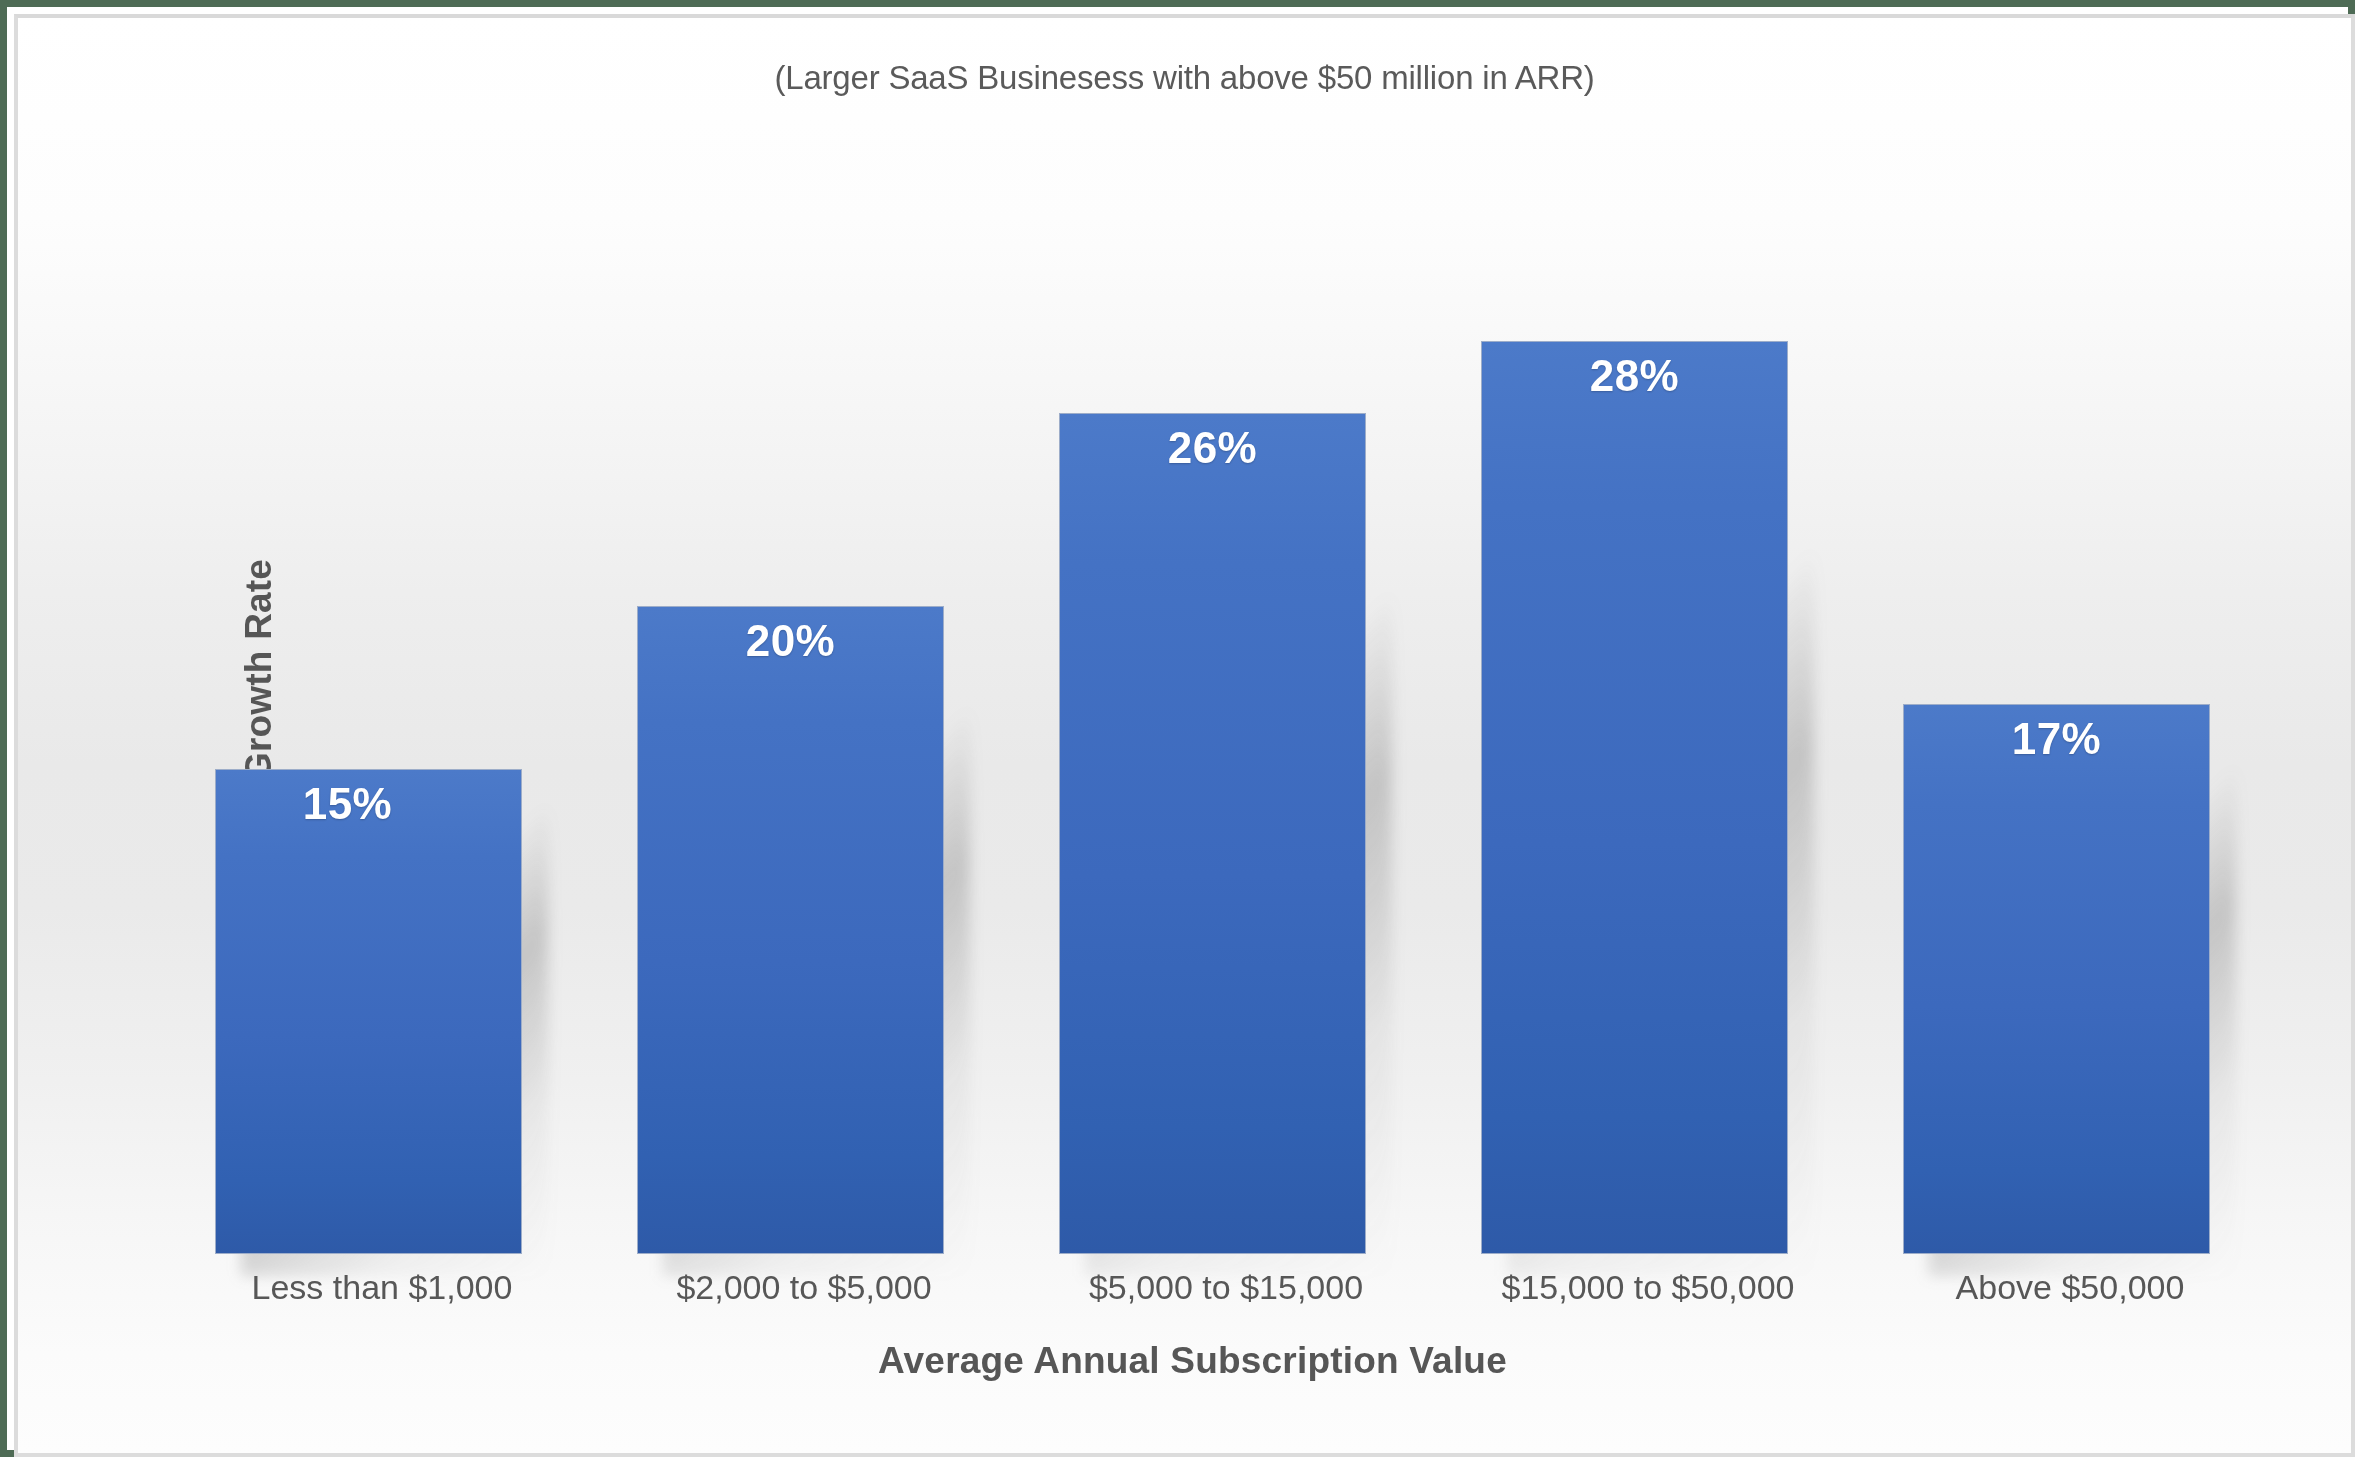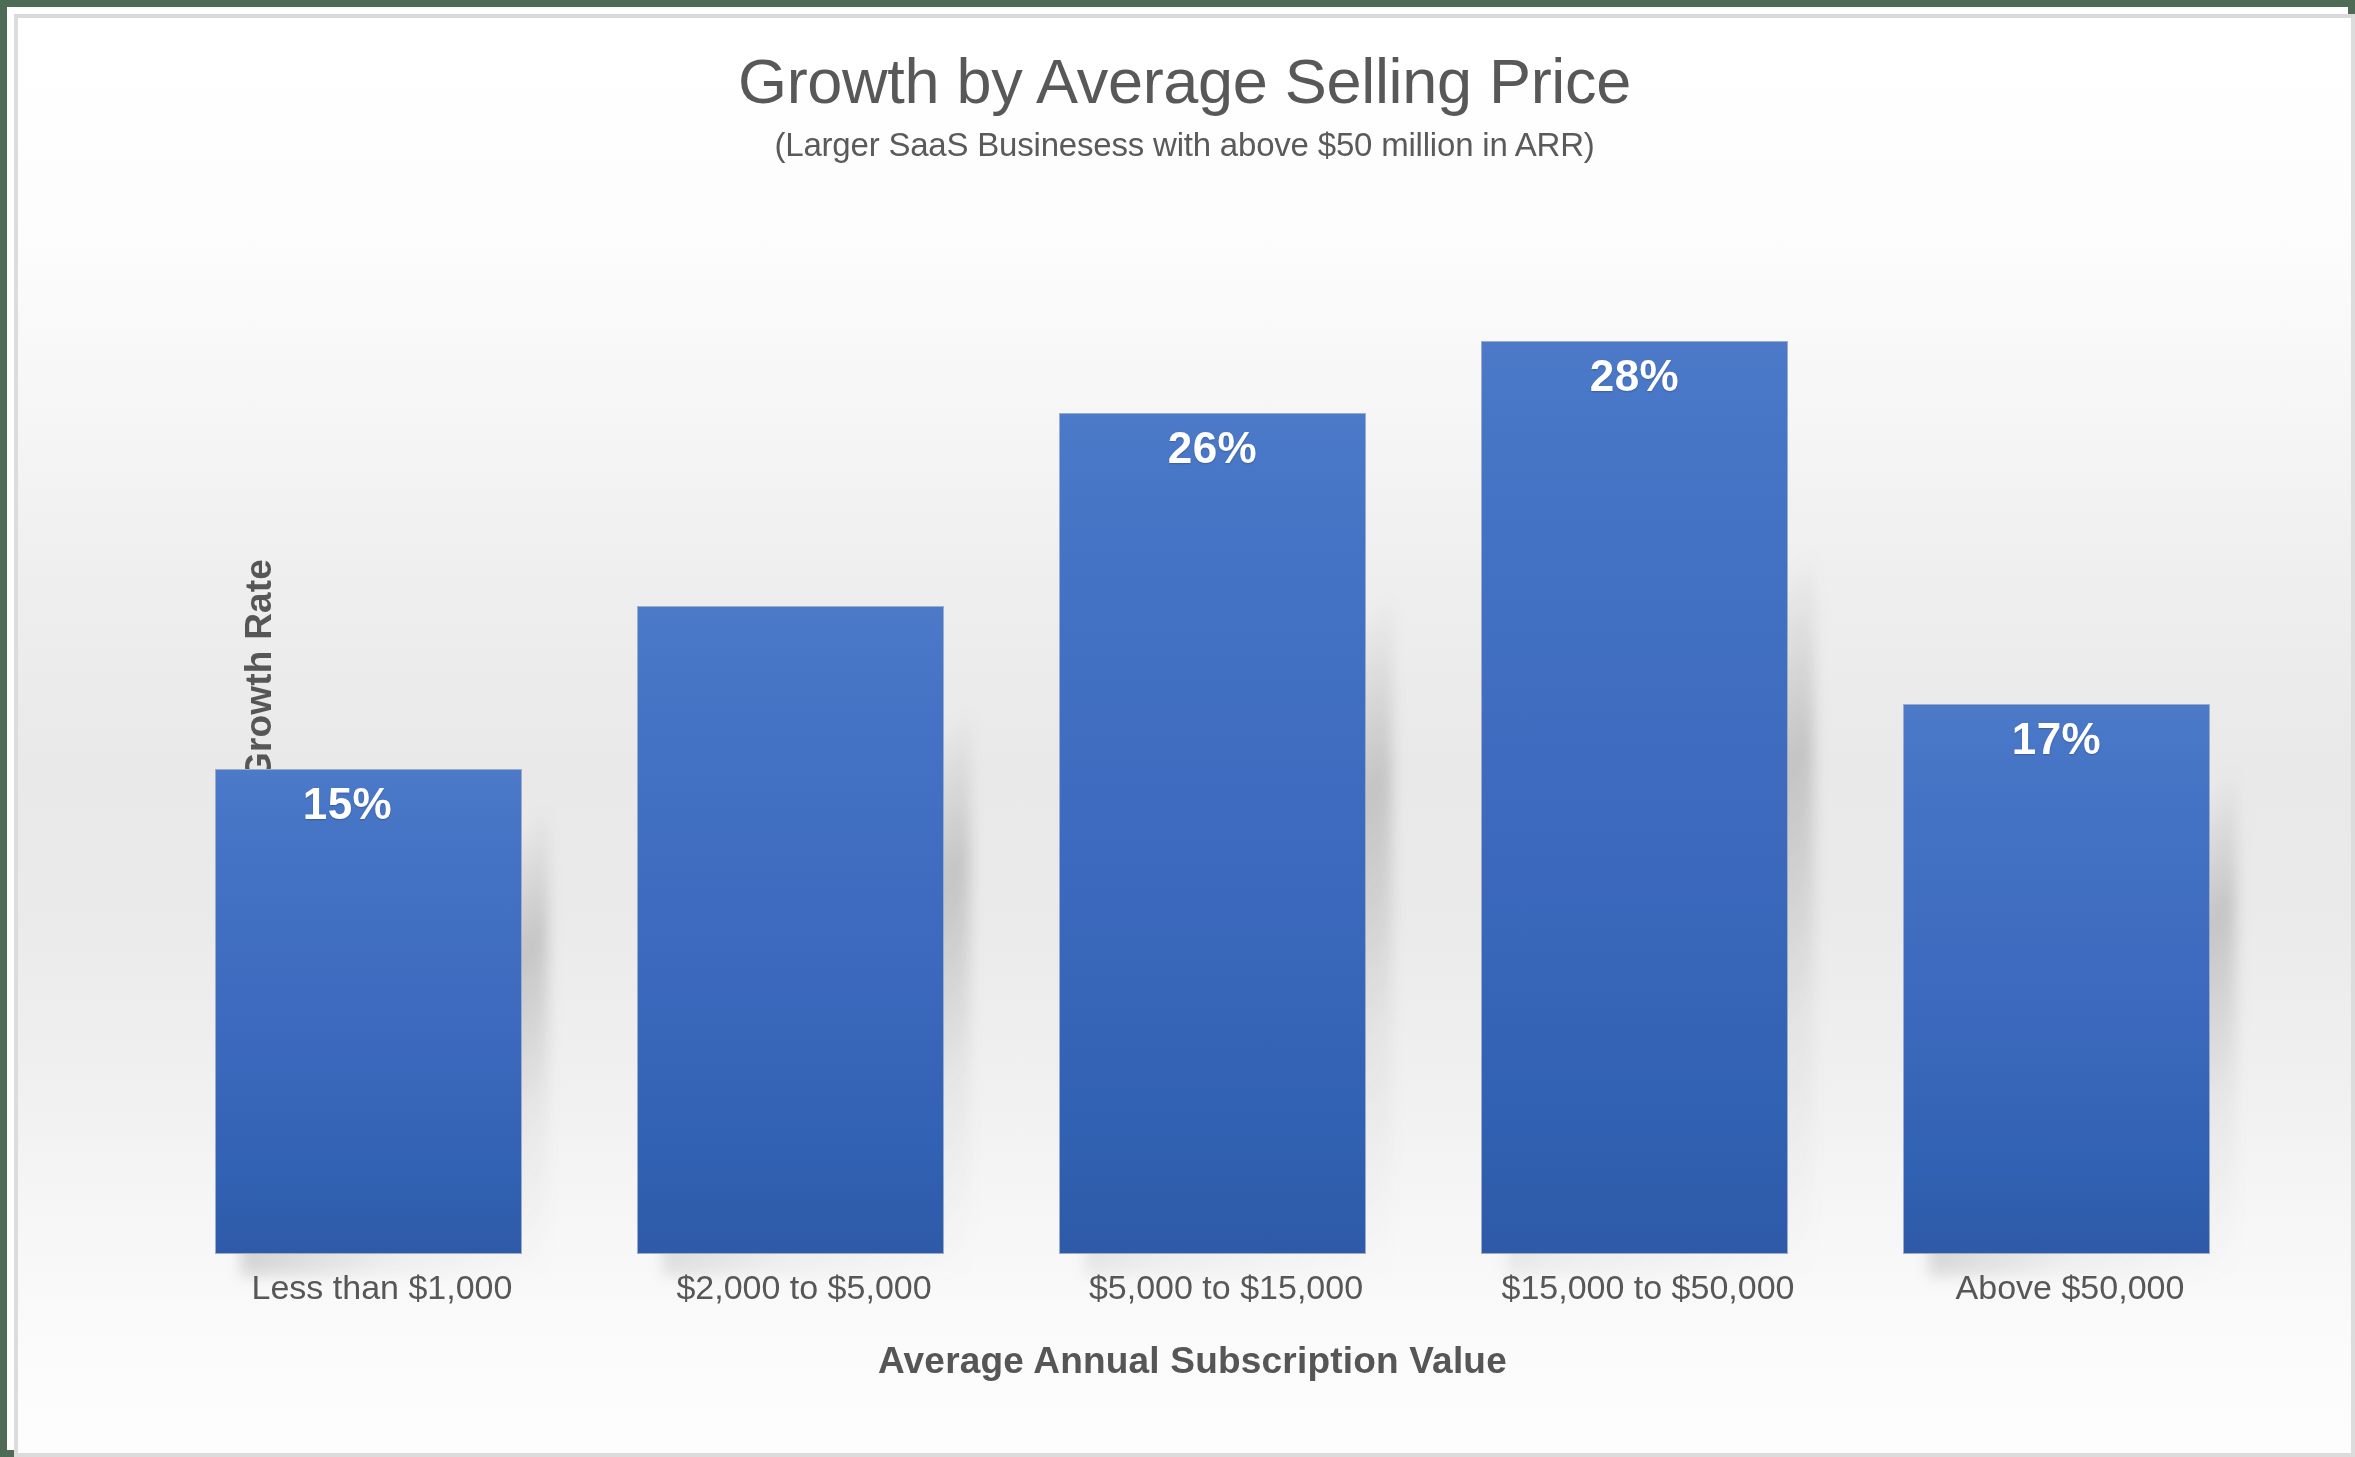--- a/index.html
+++ b/index.html
@@ -151,38 +151,38 @@
     white-space:nowrap;
   }
 </style>
 </head>
 <body>
 
 <div id="chart-frame">
   <div id="inner-frame">
 
     <div id="title-block">
-      <div id="chart-title">Growth by Average Selling Price</div>
       <div id="chart-subtitle">(Larger SaaS Businesess with above $50 million in ARR)</div>
     </div>
 
     <div id="y-axis-title">Revenue Growth Rate</div>
 
     <div id="plot-area">
 
       <div class="bar-slot" style="left:0px;width:422px;">
         <div class="bar-shadow" style="left:44px;width:307px;height:485px;bottom:0;"></div>
         <div class="bar" style="left:44px;width:307px;height:485px;bottom:0;"></div>
         <div class="bar-value" style="left:44px;width:265px;bottom:425px;">15%</div>
         <div class="cat-label">Less than $1,000</div>
       </div>
 
       <div class="bar-slot" style="left:422px;width:422px;">
         <div class="bar-shadow" style="left:44px;width:307px;height:648px;bottom:0;"></div>
         <div class="bar" style="left:44px;width:307px;height:648px;bottom:0;"></div>
+        <div class="bar-value" style="left:44px;width:307px;bottom:588px;">20%</div>
         <div class="cat-label">$2,000 to $5,000</div>
       </div>
 
       <div class="bar-slot" style="left:844px;width:422px;">
         <div class="bar-shadow" style="left:44px;width:307px;height:841px;bottom:0;"></div>
         <div class="bar" style="left:44px;width:307px;height:841px;bottom:0;"></div>
         <div class="bar-value" style="left:44px;width:307px;bottom:781px;text-align:center;">26%</div>
         <div class="cat-label">$5,000 to $15,000</div>
       </div>
 

